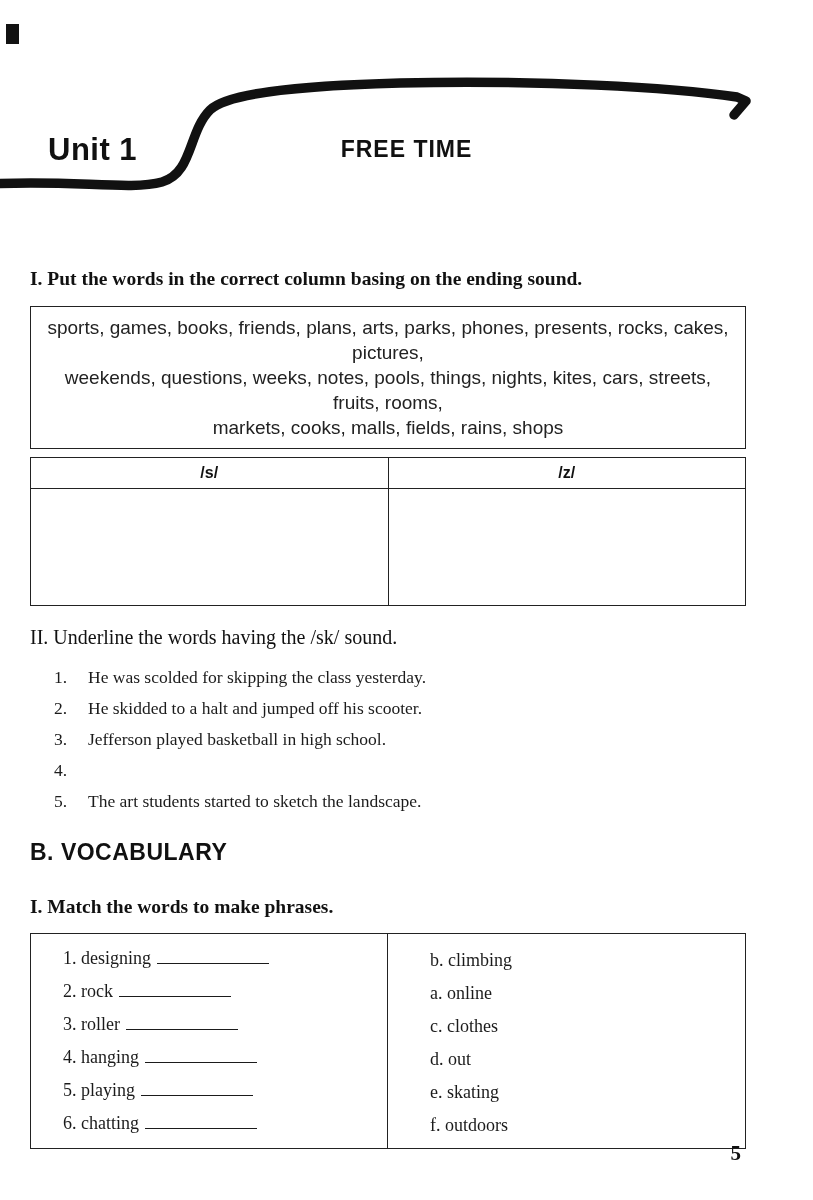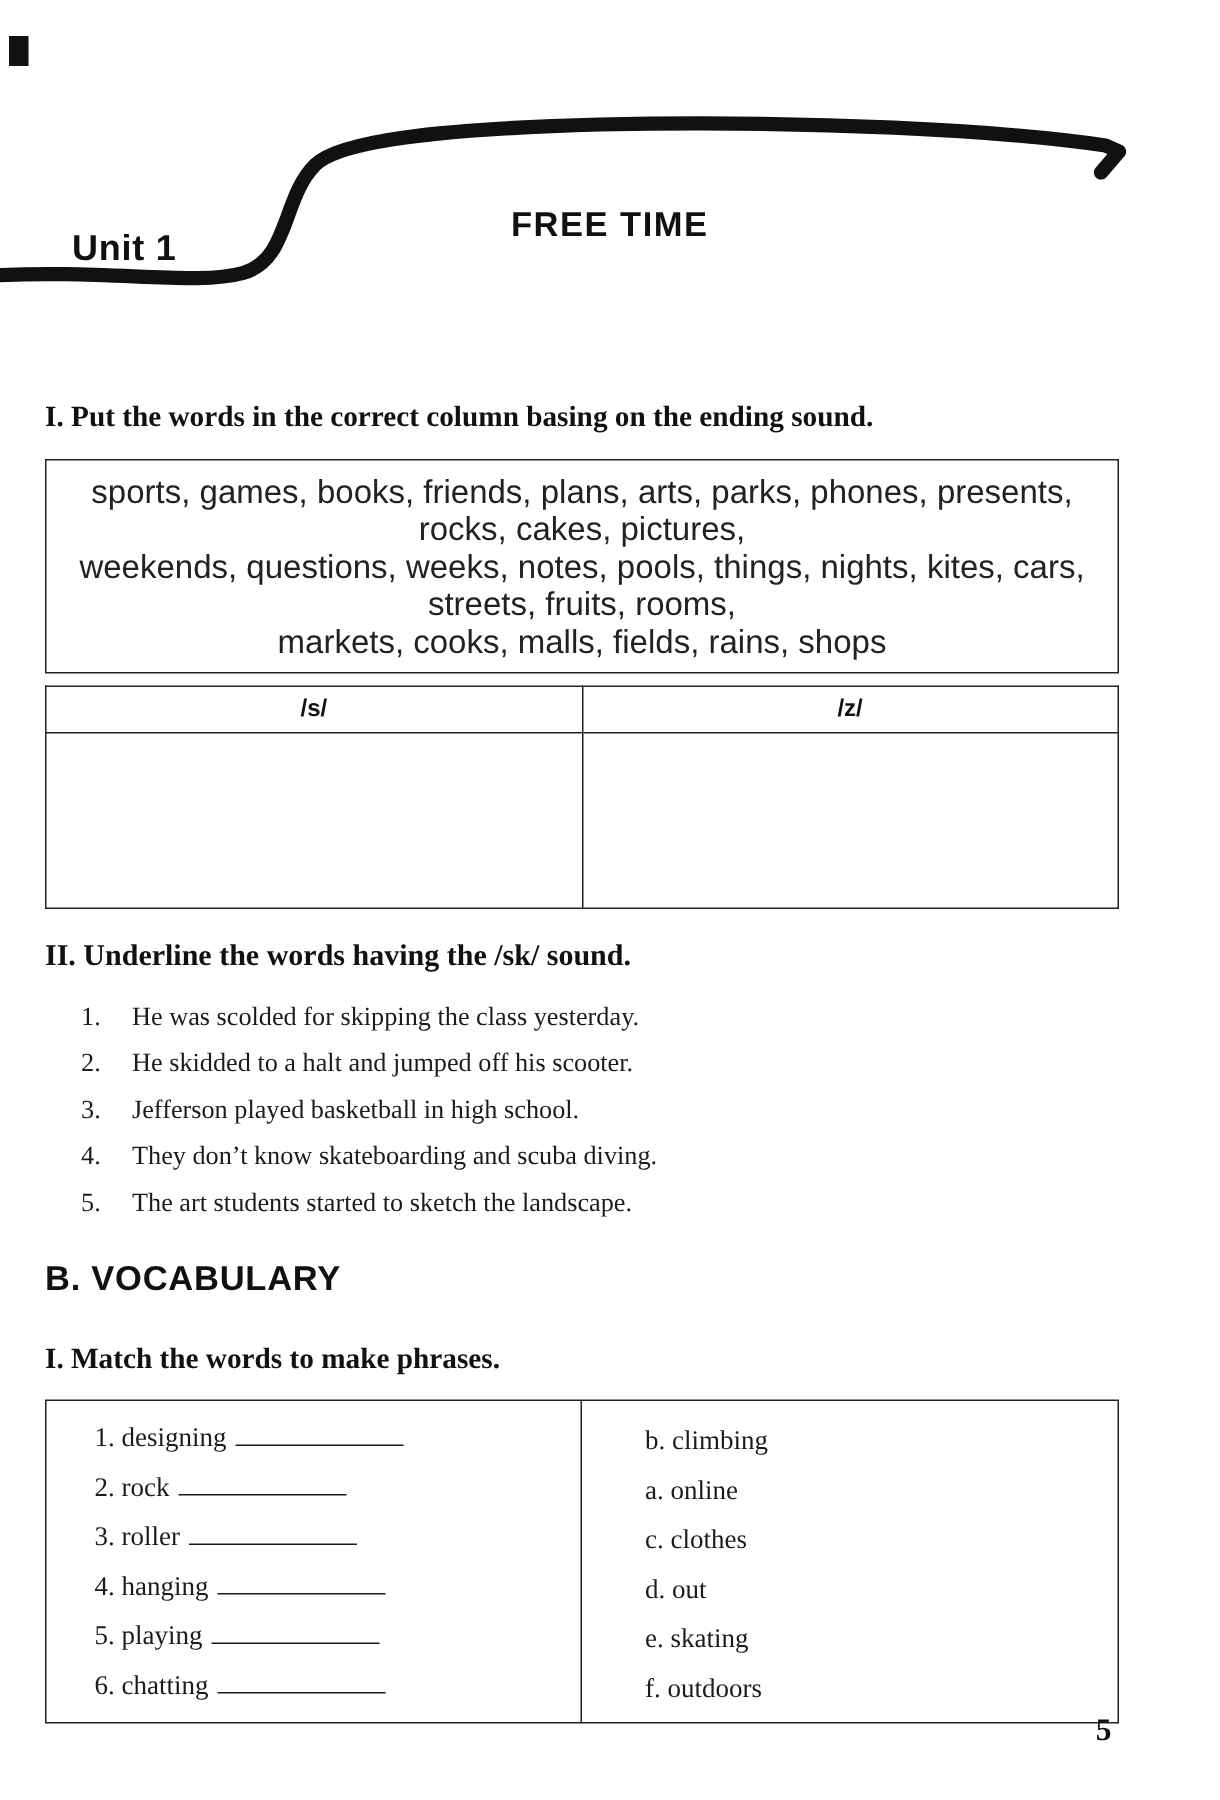--- a/index.html
+++ b/index.html
@@ -14,24 +14,24 @@
   }
   .corner-mark {
     position: absolute;
     left: 6px; top: 24px;
     width: 13px; height: 20px;
     background: #121212;
   }
   .header-svg { position: absolute; left: 0; top: 0; }
   .unit-label {
     position: absolute;
-    left: 48px; top: 152px;
-    font-family: "Liberation Sans", sans-serif;
-    font-weight: bold;
-    font-size: 24px;
+    left: 48px; top: 132px;
+    font-family: "Liberation Sans", sans-serif;
+    font-weight: bold;
+    font-size: 31px;
     letter-spacing: 0.5px;
     color: #111;
   }
   .page-title {
     position: absolute;
     left: 0; top: 136px; width: 813px;
     text-align: center;
     font-family: "Liberation Sans", sans-serif;
     font-weight: bold;
     font-size: 23px;
@@ -56,21 +56,21 @@
     font-weight: bold;
     font-size: 19.5px;
     margin: 0 0 16px 0;
     color: #111;
   }
   .word-bank {
     border: 1.6px solid #222;
     padding: 8px 10px;
     text-align: center;
     font-family: "Liberation Sans", sans-serif;
-    font-size: 22px;
+    font-size: 19px;
     line-height: 25px;
     color: #222;
   }
   table.sound-table {
     width: 100%;
     border-collapse: collapse;
     margin-top: 8px;
   }
   table.sound-table th, table.sound-table td {
     border: 1.6px solid #222;
@@ -80,21 +80,21 @@
     height: 28px;
     font-family: "Liberation Sans", sans-serif;
     font-weight: bold;
     font-size: 16px;
     text-align: center;
     color: #111;
   }
   table.sound-table td { height: 114px; background: #fff; }
   .heading-2 {
     font-family: "Liberation Serif", serif;
-    font-weight: bold;
+    font-weight: normal;
     font-size: 20px;
     margin: 20px 0 0 0;
     color: #111;
   }
   .sentence-list { margin: 18px 0 0 24px; }
   .sentence-row {
     display: flex;
     font-size: 17.5px;
     line-height: 21px;
     margin-bottom: 10px;
@@ -194,21 +194,20 @@
       <div class="sentence-row">
         <span class="sentence-num">2.</span>
         <span class="sentence-text">He skidded to a halt and jumped off his scooter.</span>
       </div>
       <div class="sentence-row">
         <span class="sentence-num">3.</span>
         <span class="sentence-text">Jefferson played basketball in high school.</span>
       </div>
       <div class="sentence-row">
         <span class="sentence-num">4.</span>
-        <span class="sentence-text">They don’t know skateboarding and scuba diving.</span>
       </div>
       <div class="sentence-row">
         <span class="sentence-num">5.</span>
         <span class="sentence-text">The art students started to sketch the landscape.</span>
       </div>
     </div>
 
     <div class="section-heading b">B. VOCABULARY</div>
 
     <div class="instruction b">I. Match the words to make phrases.</div>

